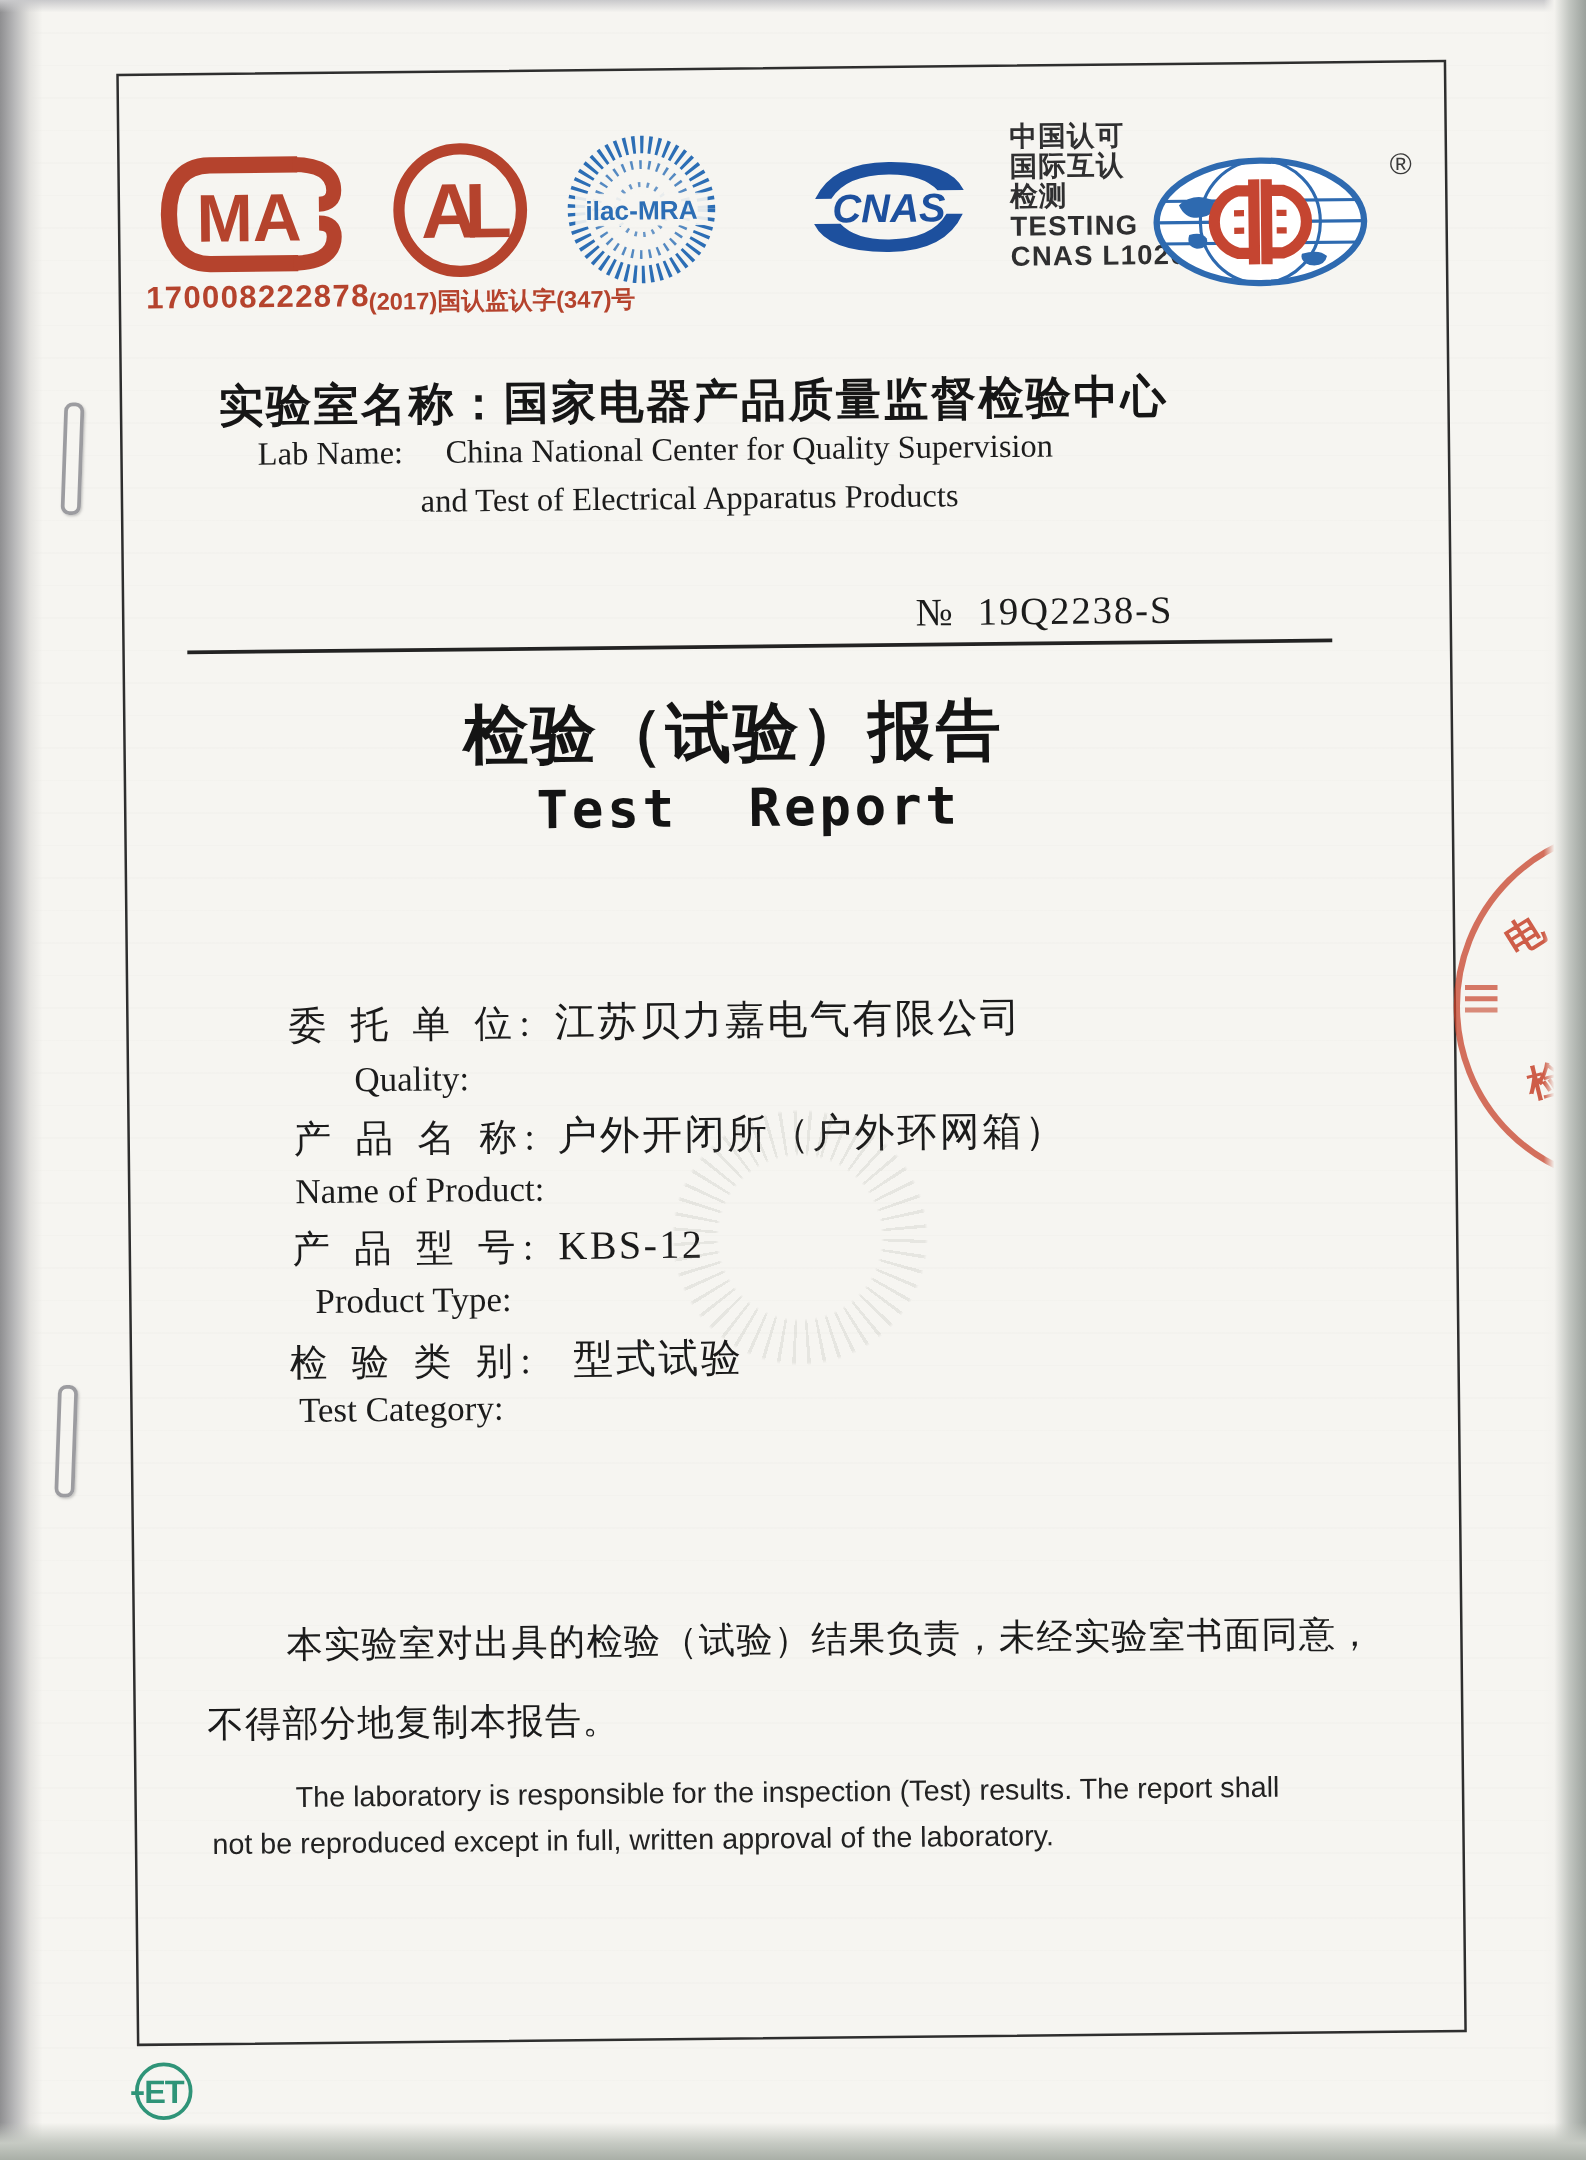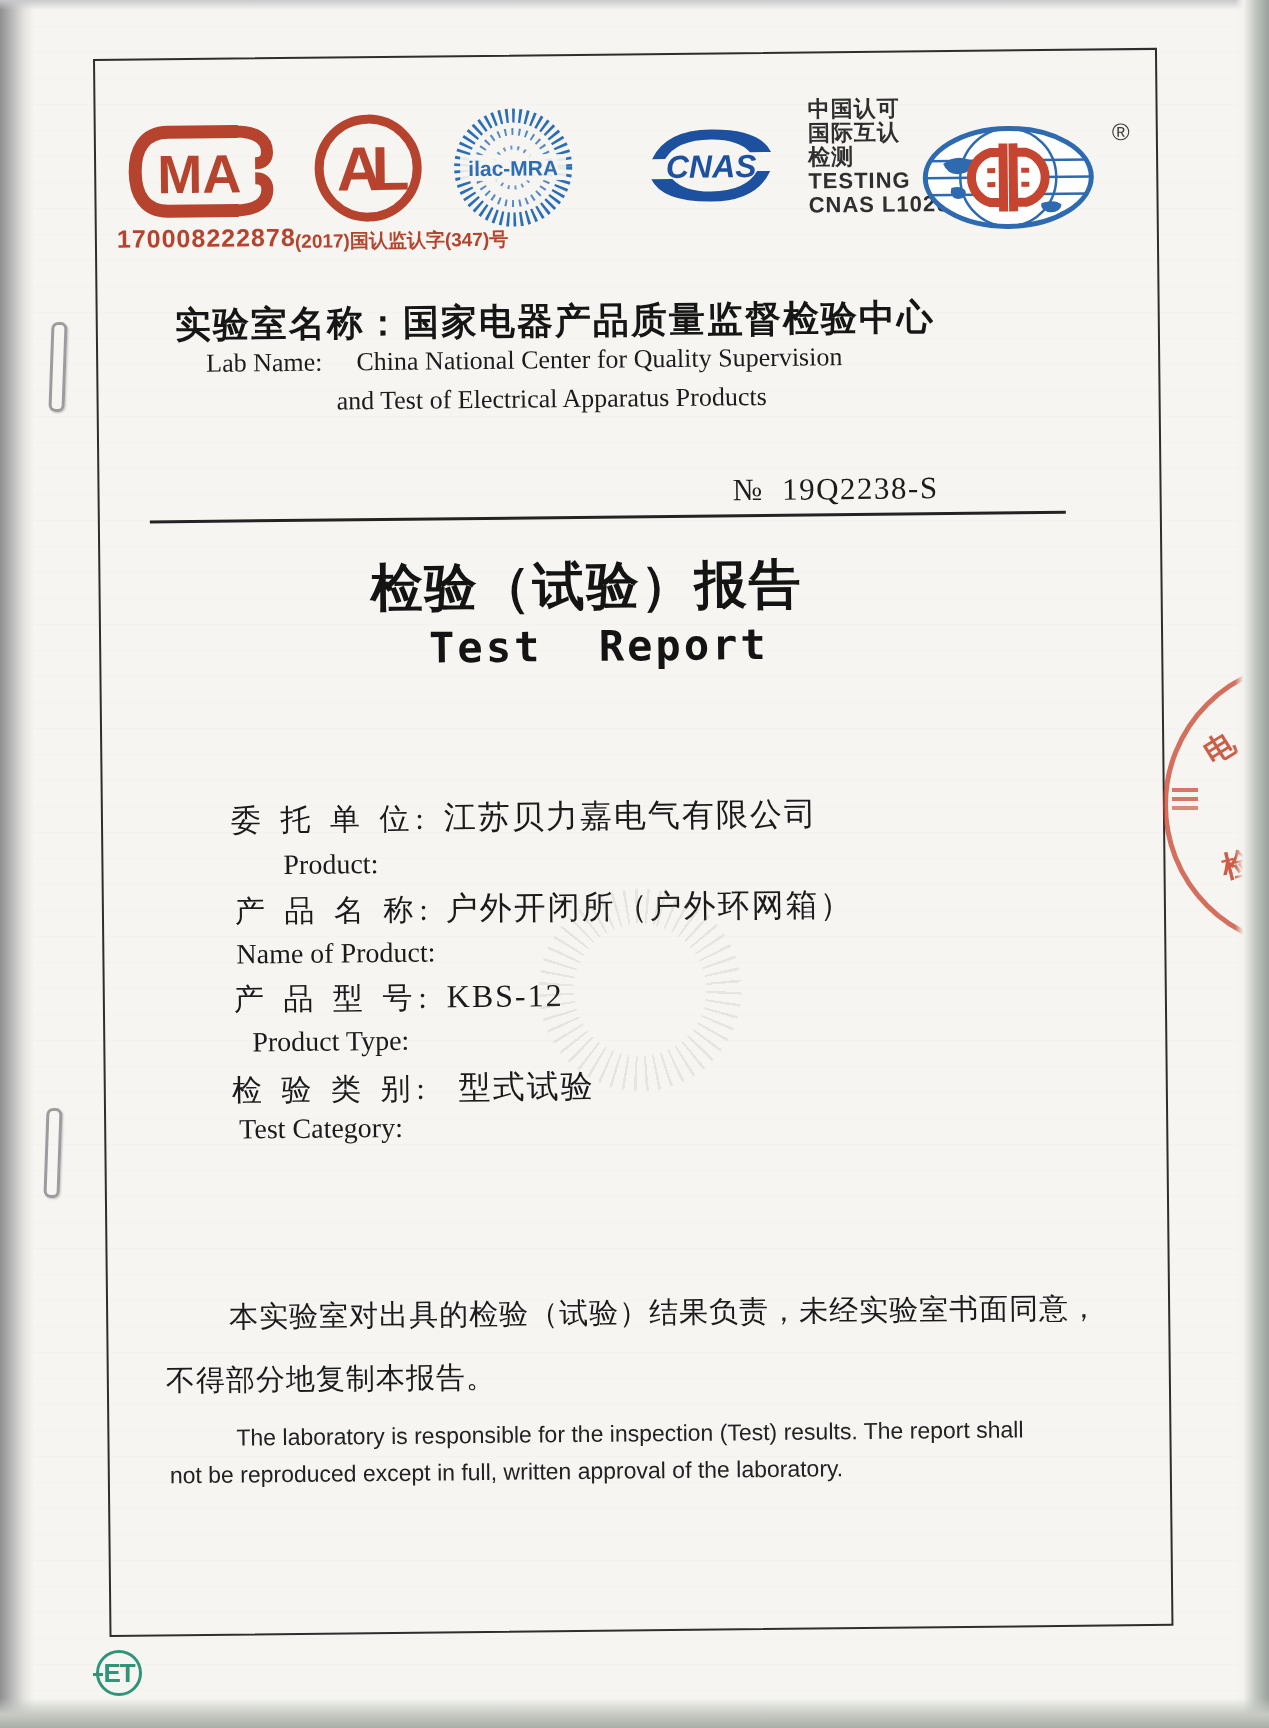--- a/index.html
+++ b/index.html
@@ -136,21 +136,21 @@
       <span>№</span><span style="display:inline-block;width:20px;"></span><span style="letter-spacing:1.5px;">19Q2238-S</span>
     </div>
     <div class="abs rule" style="left:52px;top:462px;width:916px;"></div>
 
     <div class="abs title-zh" style="left:272px;top:498px;">检验（试验）报告</div>
     <div class="abs title-en" style="left:330px;top:568px;">Test  Report</div>
 
     <div class="abs" style="left:130px;top:741px;">
       <span class="f-zh">委 托 单 位:</span><span style="display:inline-block;width:14px;"></span><span class="f-val">江苏贝力嘉电气有限公司</span>
     </div>
-    <div class="abs f-en" style="left:182px;top:792px;">Product:</div>
+    <div class="abs f-en" style="left:182px;top:792px;">Quality:</div>
 
     <div class="abs" style="left:133px;top:832px;">
       <span class="f-zh">产 品 名 称:</span><span style="display:inline-block;width:12px;"></span><span class="f-val">户外开闭所（户外环网箱）</span>
     </div>
     <div class="abs f-en" style="left:134px;top:881px;">Name of Product:</div>
 
     <div class="abs" style="left:131px;top:922px;">
       <span class="f-zh">产 品 型 号:</span><span style="display:inline-block;width:14px;"></span><span class="f-val">KBS-12</span>
     </div>
     <div class="abs f-en" style="left:149px;top:969px;">Product Type:</div>
@@ -175,21 +175,21 @@
   <div class="abs">
     <div class="abs stamp-ring" style="left:1163px;top:660px;"></div>
     <div class="abs stamp-frag" style="left:1205px;top:728px;transform:rotate(-32deg);">电</div>
     <div class="abs stamp-frag" style="left:1222px;top:845px;transform:rotate(-14deg);">检</div>
     <div class="abs stamp-ticks" style="left:1172px;top:788px;"></div>
   </div>
 
   <div class="abs staple" style="left:50px;top:322px;"></div>
   <div class="abs staple" style="left:45px;top:1108px;"></div>
 
-  <div class="abs et-circle" style="left:96px;top:1650px;">
+  <div class="abs et-circle" style="left:108px;top:1650px;">
     <span>ET</span>
   </div>
 
   <div class="abs edge-left"></div>
   <div class="abs edge-top"></div>
   <div class="abs edge-right"></div>
   <div class="abs edge-bottom"></div>
 </div>
 
 </body></html>

